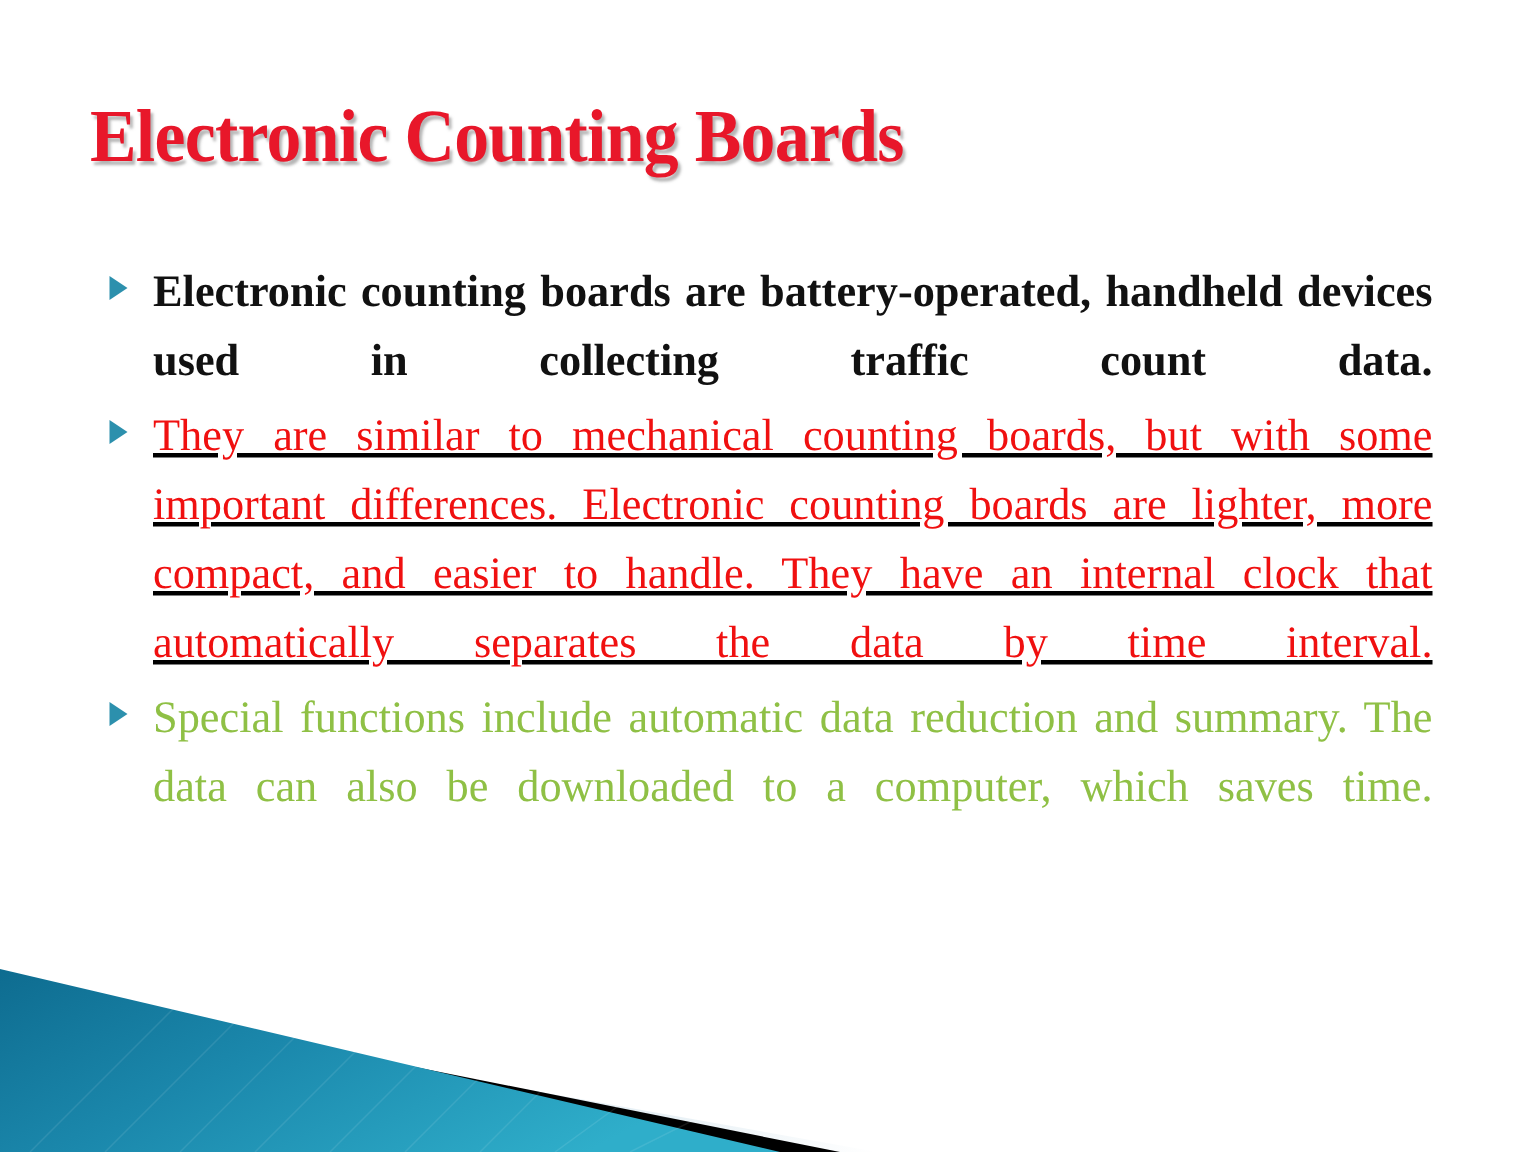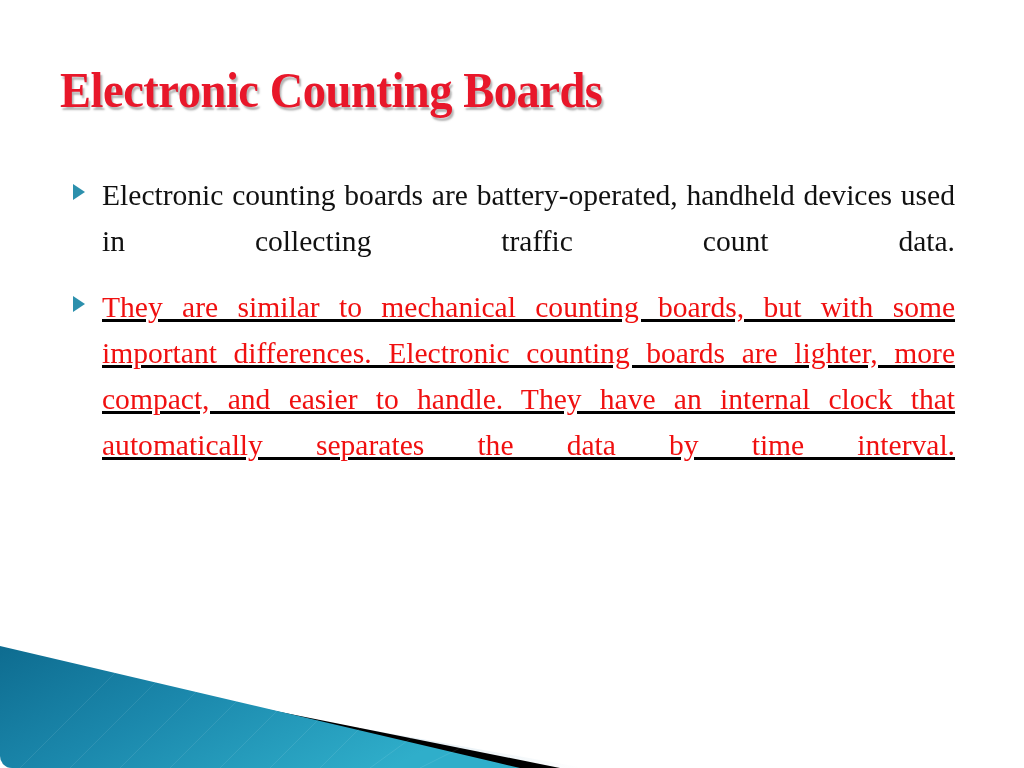--- a/index.html
+++ b/index.html
@@ -11,21 +11,20 @@
   body {
     font-family: "Liberation Serif", "DejaVu Serif", serif;
   }
 
   #slide {
     position: relative;
     width: 1024px;
     height: 768px;
     background: #ffffff;
     overflow: hidden;
-    border-radius: 12px;
   }
 
   
   #slide-title {
     position: absolute;
     left: 60px;
     top: 62px;
     width: 900px;
     font-family: "Liberation Serif", "DejaVu Serif", serif;
     font-weight: bold;
@@ -77,21 +76,21 @@
   
   .bullet-text.justify-all {
     text-align-last: justify;
   }
 
   .c-black { color: #111111; }
   .c-red   { color: #F01010; }
   .c-green { color: #8FC045; }
 
   
-  #row-1 { margin-bottom: 20px; }
+  #row-1 { margin-bottom: 4px; font-weight: bold; }
   #row-2 { margin-bottom: 4px; text-decoration: underline; }
 
   
   #corner-graphic {
     position: absolute;
     left: 0;
     bottom: 0;
     width: 600px;
     height: 140px;
     pointer-events: none;
@@ -114,20 +113,24 @@
     <div class="bullet-row" id="row-1">
       <span class="bullet-marker"></span>
       <span class="bullet-text justify-all c-black">Electronic counting boards are battery-operated, handheld devices used in collecting traffic count data.</span>
     </div>
 
     <div class="bullet-row" id="row-2">
       <span class="bullet-marker"></span>
       <span class="bullet-text justify-all c-red">They are similar to mechanical counting boards, but with some important differences. Electronic counting boards are lighter, more compact, and easier to handle. They have an internal clock that automatically separates the data by time interval.</span>
     </div>
 
+    <div class="bullet-row" id="row-3">
+      <span class="bullet-marker"></span>
+      <span class="bullet-text justify-all c-green">Special functions include automatic data reduction and summary. The data can also be downloaded to a computer, which saves time.</span>
+    </div>
 
   </div>
 
   <div id="corner-graphic">
     <svg viewBox="0 0 600 140" preserveAspectRatio="none">
       <defs>
         <linearGradient id="tealGrad" x1="0" y1="0" x2="1" y2="0.45">
           <stop offset="0%" stop-color="#0E6C90"></stop>
           <stop offset="45%" stop-color="#1B88AC"></stop>
           <stop offset="100%" stop-color="#2FAECA"></stop>

